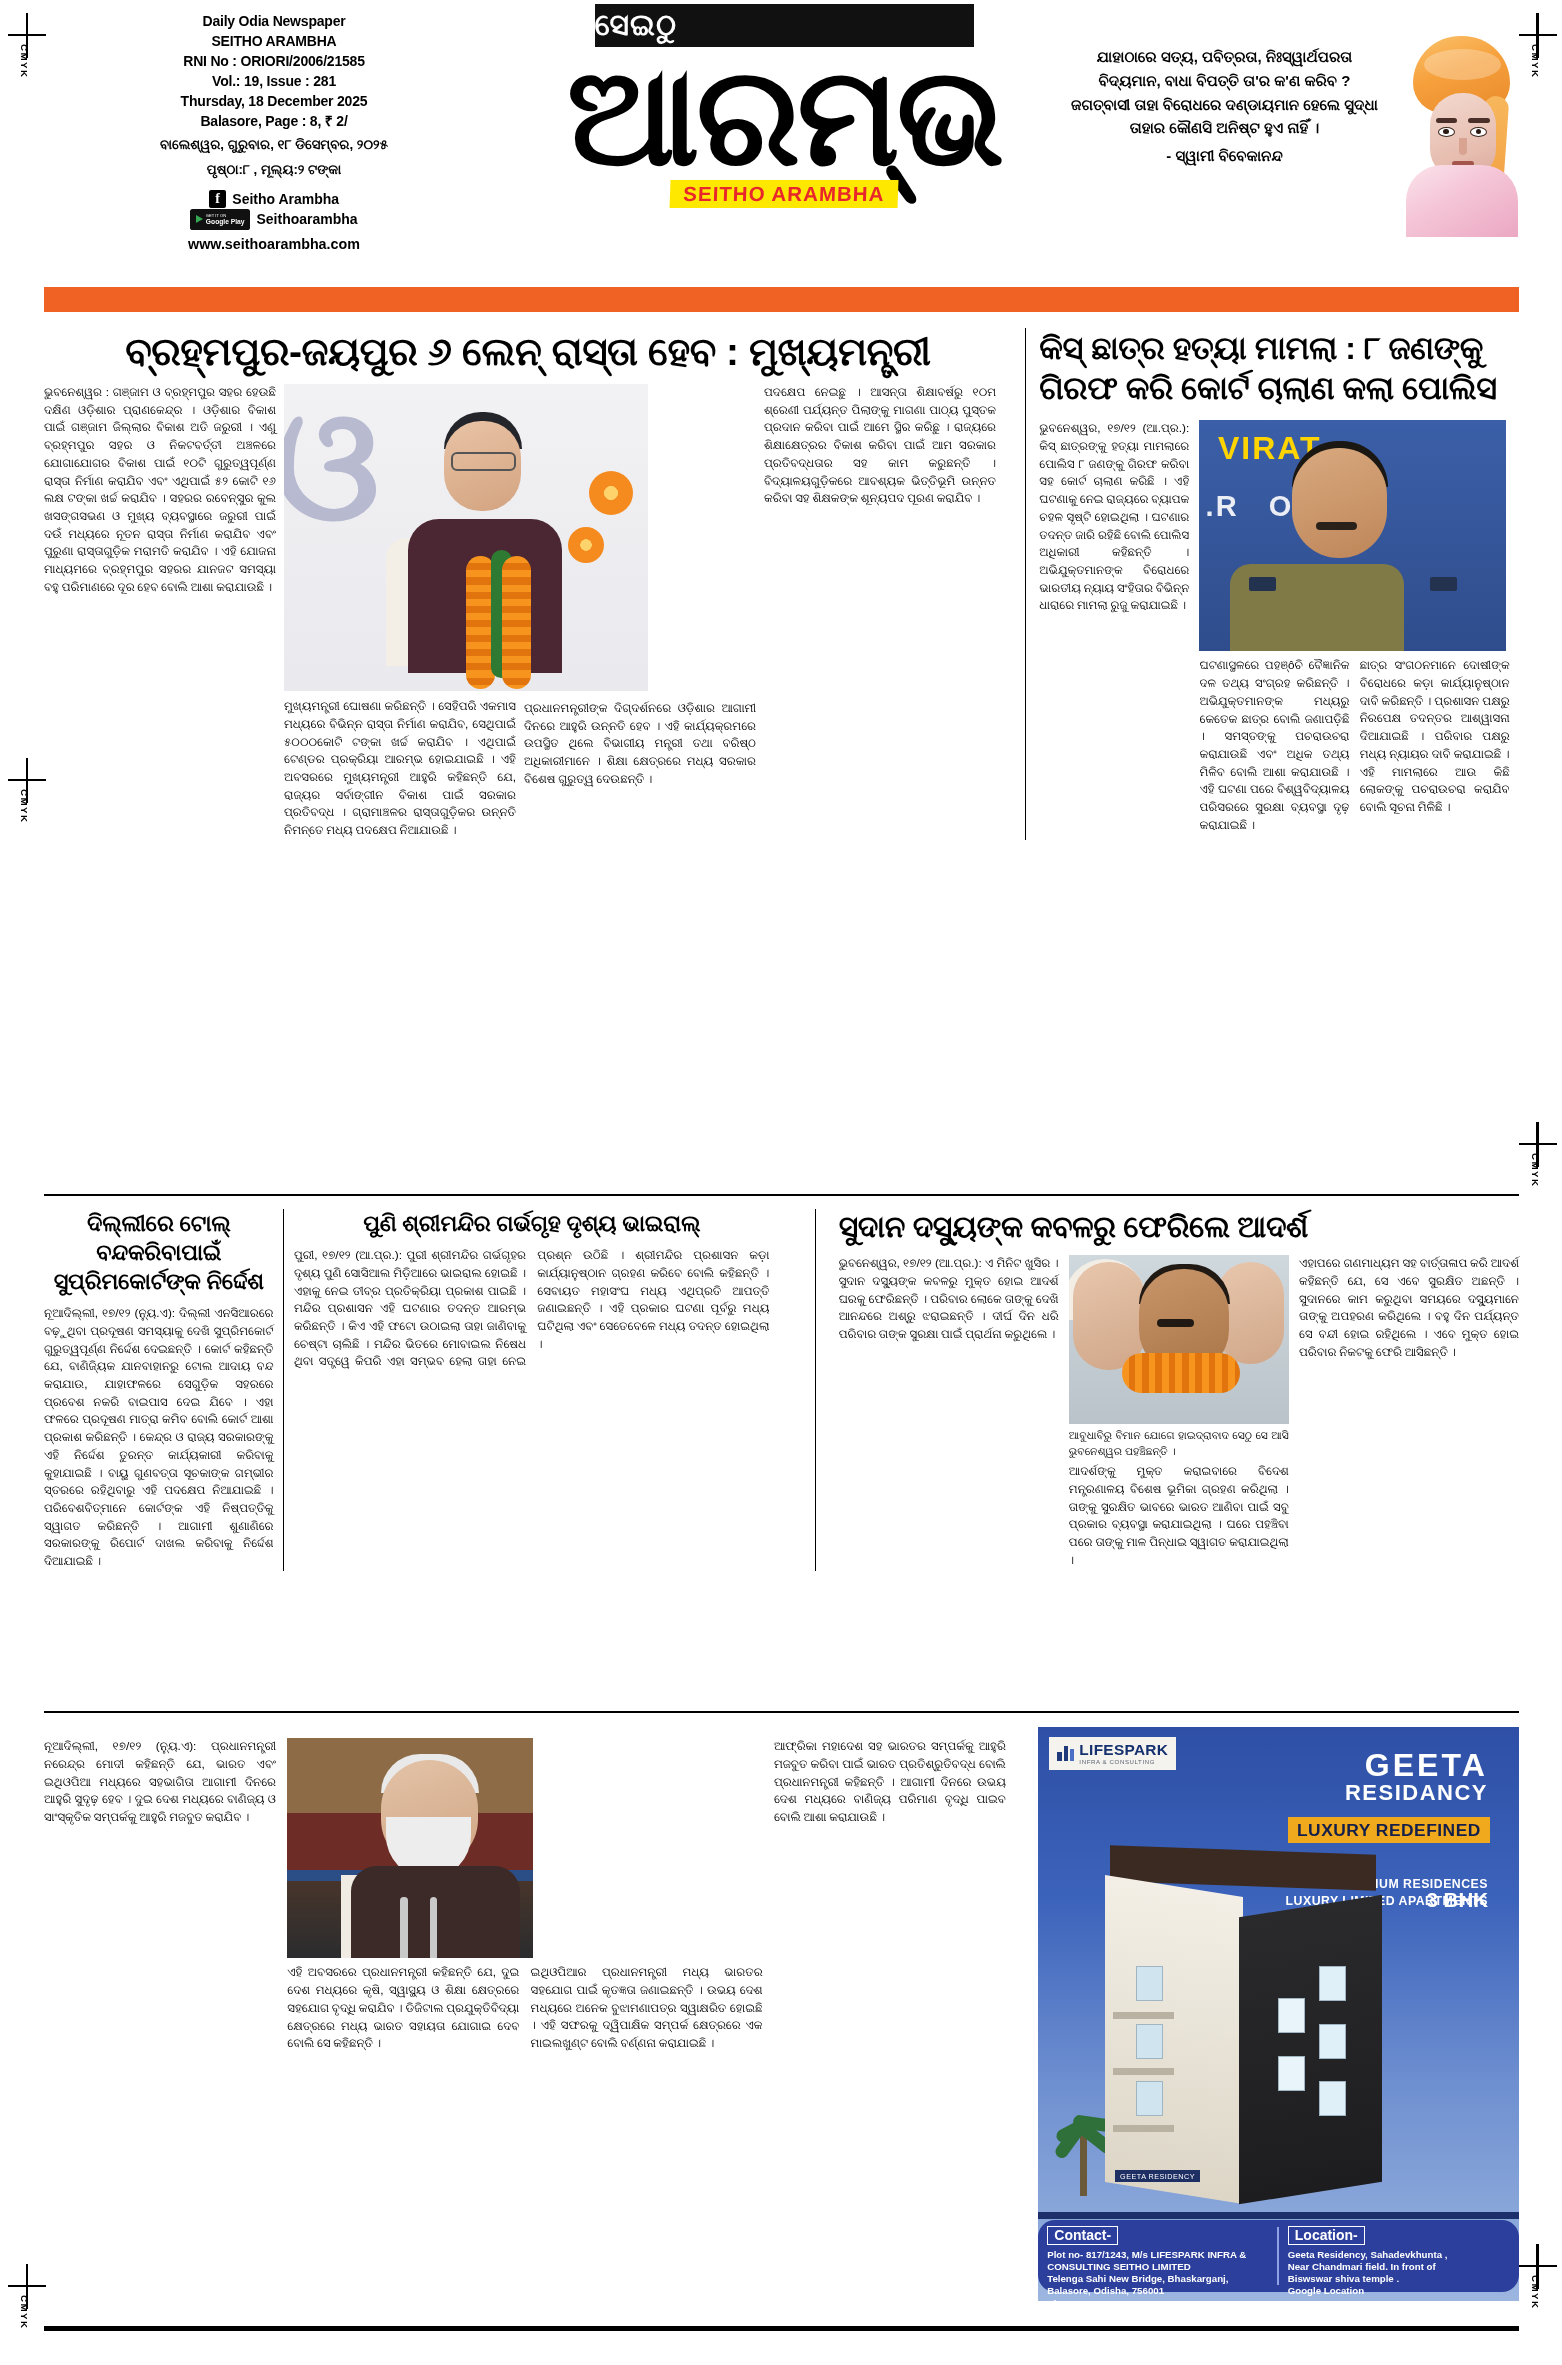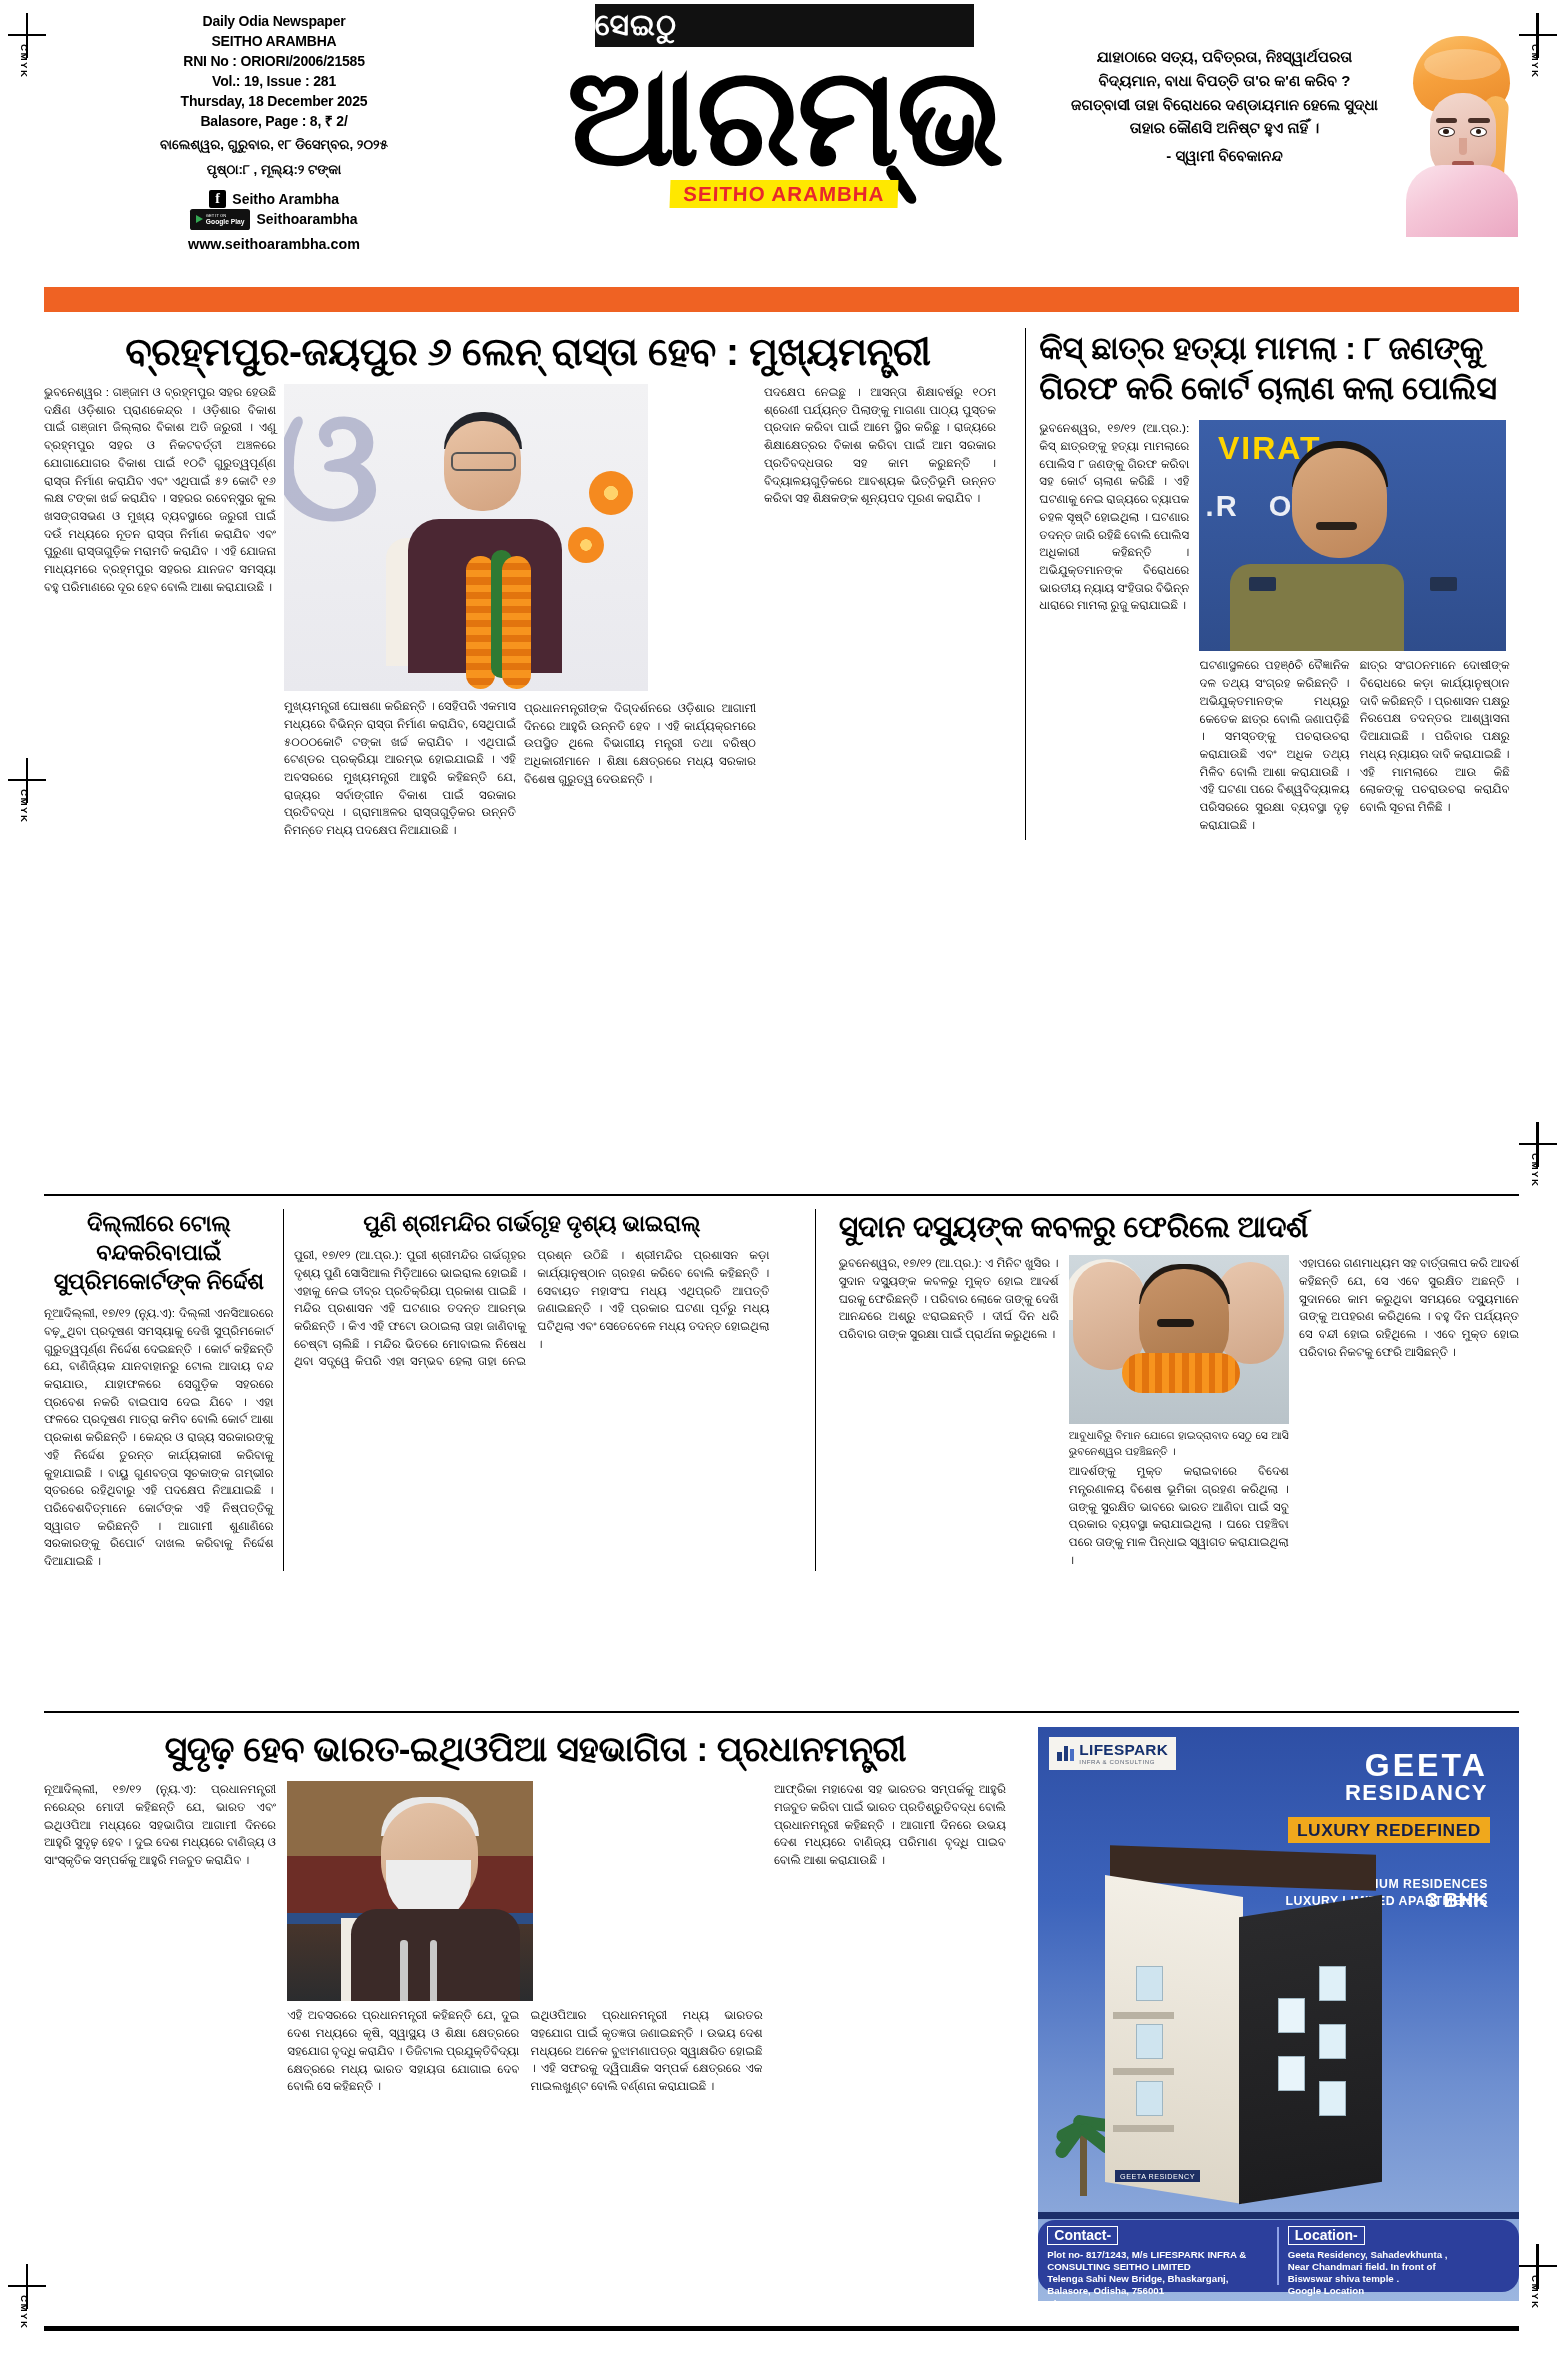--- a/index.html
+++ b/index.html
@@ -366,21 +366,20 @@
         </div>
       </div>
     </div>
   </div>
 
   <div style="position:absolute;left:44px;top:1711px;width:1475px;height:2px;background:#000;"></div>
 
   <div style="position:absolute;left:44px;top:1727px;width:1475px;display:flex;gap:0;">
 
     <div style="width:994px;padding-right:11.3px;box-sizing:border-box;">
-      <div class="hl1" style="font-size:35px;line-height:43px;">ସୁଦୃଢ଼ ହେବ ଭାରତ-ଇଥିଓପିଆ ସହଭାଗିତା : ପ୍ରଧାନମନ୍ତ୍ରୀ</div>
       <div style="display:flex;gap:11.3px;margin-top:11.3px;">
         <div style="width:232px;">
           <p class="body-col" style="margin:0;">ନୂଆଦିଲ୍ଲୀ, ୧୭/୧୨ (ନ୍ୟୁ.ଏ): ପ୍ରଧାନମନ୍ତ୍ରୀ ନରେନ୍ଦ୍ର ମୋଦୀ କହିଛନ୍ତି ଯେ, ଭାରତ ଏବଂ ଇଥିଓପିଆ ମଧ୍ୟରେ ସହଭାଗିତା ଆଗାମୀ ଦିନରେ ଆହୁରି ସୁଦୃଢ଼ ହେବ । ଦୁଇ ଦେଶ ମଧ୍ୟରେ ବାଣିଜ୍ୟ ଓ ସାଂସ୍କୃତିକ ସମ୍ପର୍କକୁ ଆହୁରି ମଜବୁତ କରାଯିବ ।</p>
         </div>
         <div style="width:232px;">
           <div class="photo ph-modi" style="width:246px;height:220px;margin-bottom:6.1px;">
             <div class="panel"></div>
               <div class="panel2"></div>
               <div class="blue"></div>
             <div class="hair"></div>

